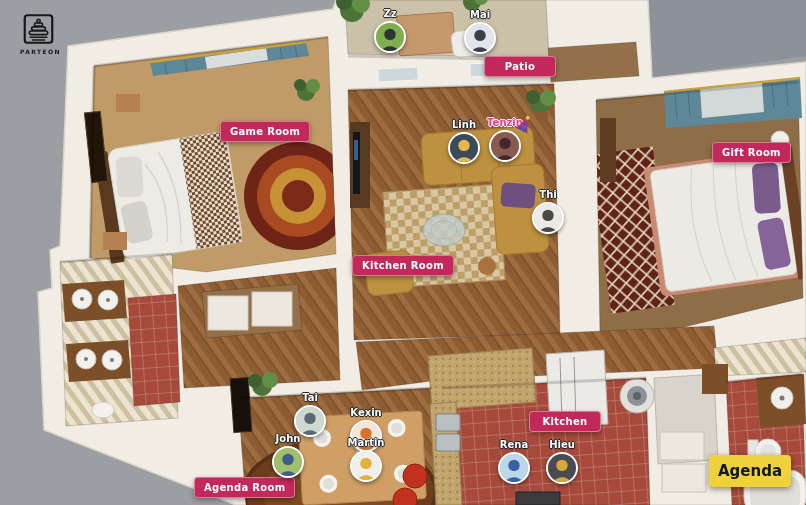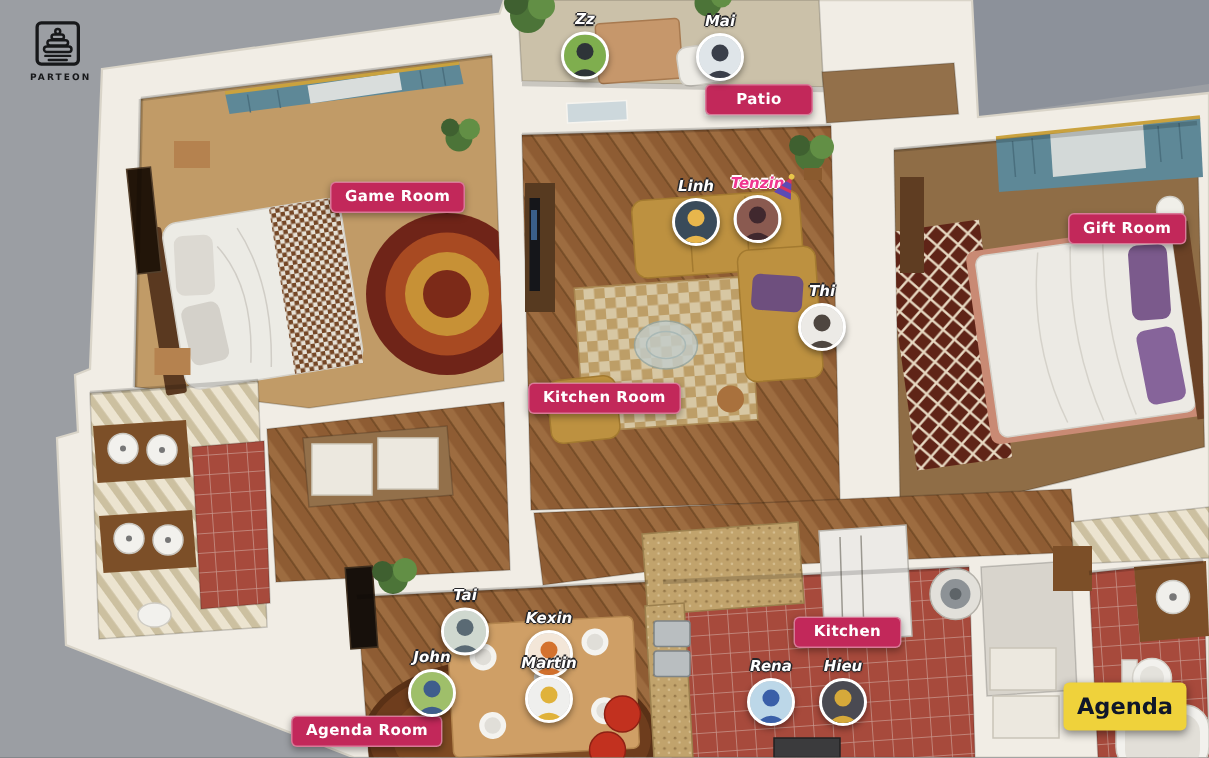--- a/index.html
+++ b/index.html
@@ -15,21 +15,21 @@
     position:absolute;min-width:72px;height:21px;box-sizing:border-box;
     background:var(--accent,#c2285a);
     border:1px solid rgba(255,255,255,.38);
     border-radius:4px;color:#fff;
     font-size:10px;font-weight:bold;letter-spacing:.3px;
     display:flex;align-items:center;justify-content:center;
     padding:0 9px;box-shadow:0 2px 5px rgba(0,0,0,.35);
     cursor:pointer;white-space:nowrap;
   }
   
-  .avatar{position:absolute;width:32px;height:32px;transform:translate(-50%,-50%);cursor:pointer;font-style:italic;}
+  .avatar{position:absolute;width:32px;height:32px;transform:translate(-50%,-50%);cursor:pointer;}
   .avatar-circle{
     width:32px;height:32px;border-radius:50%;border:2.5px solid #fff;
     box-sizing:border-box;overflow:hidden;background:#ccc;
     box-shadow:0 2px 4px rgba(0,0,0,.4);
   }
   .avatar-circle svg{display:block;width:100%;height:100%;}
   .avatar-name{
     position:absolute;bottom:100%;left:50%;transform:translateX(-50%);
     margin-bottom:2px;font-size:10px;font-weight:bold;color:#fff;white-space:nowrap;
     text-shadow:-1px 0 0 #26262a,1px 0 0 #26262a,0 -1px 0 #26262a,0 1px 0 #26262a,0 1px 2px rgba(0,0,0,.6);
@@ -314,21 +314,21 @@
       <rect x="8" y="20.2" width="20" height="4" rx="2" fill="none" stroke="#17181a" stroke-width="1.8"></rect>
       <line x1="9" y1="27" x2="27" y2="27" stroke="#17181a" stroke-width="1.8" stroke-linecap="round"></line>
       <line x1="11.5" y1="30" x2="24.5" y2="30" stroke="#17181a" stroke-width="1.8" stroke-linecap="round"></line>
     </svg>
     <div class="logo-text">PARTEON</div>
   </div>
 
   <button class="agenda-btn">Agenda</button>
 
   <div id="labels-layer">
-      <div class="room-label" style="left: 470px; top: 56px;">
+      <div class="room-label" style="left: 484px; top: 56px;">
     <span>Patio</span>
   </div>
       <div class="room-label" style="left: 220px; top: 121px;">
     <span>Game Room</span>
   </div>
       <div class="room-label" style="left: 712px; top: 142px;">
     <span>Gift Room</span>
   </div>
       <div class="room-label" style="left: 352px; top: 255px;">
     <span>Kitchen Room</span>

